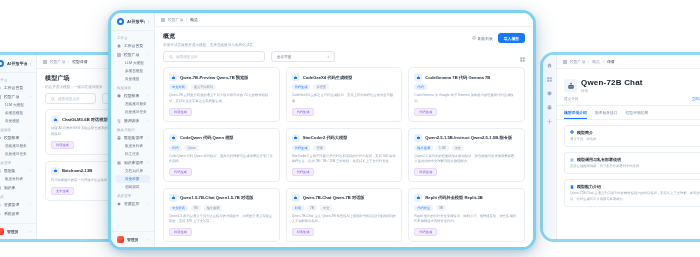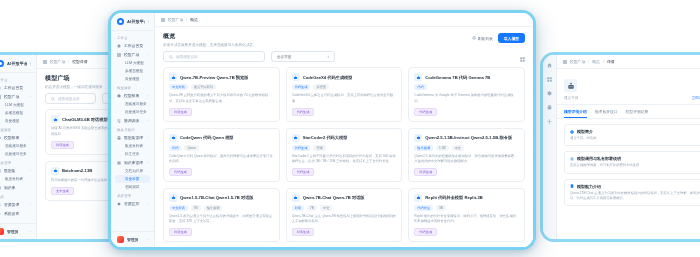--- a/index.html
+++ b/index.html
@@ -421,20 +421,24 @@
         <div class="detail-head">
           <div class="d-title-row">
             <span class="d-ic">
                 <svg viewBox="0 0 16 16" fill="currentColor">
                   <rect x="2.5" y="6" width="11" height="7.5" rx="2"></rect>
                   <rect x="6.5" y="1.5" width="3" height="3.5" rx="1.2"></rect>
                   <circle cx="6" cy="9.5" r="1" fill="#fff"></circle>
                   <circle cx="10" cy="9.5" r="1" fill="#fff"></circle>
                 </svg>
               </span>
+            <div>
+              <div class="d-title">Qwen-72B Chat</div>
+              <div class="d-sub">对话</div>
+            </div>
           </div>
           <div class="d-meta-row">
             <span class="d-meta">通义千问</span>
             <span class="d-meta-right">
               <span>立即部署</span>
             </span>
           </div>
         </div>
         <div class="d-tabs">
           <span class="d-tab active">模型详情介绍</span>

